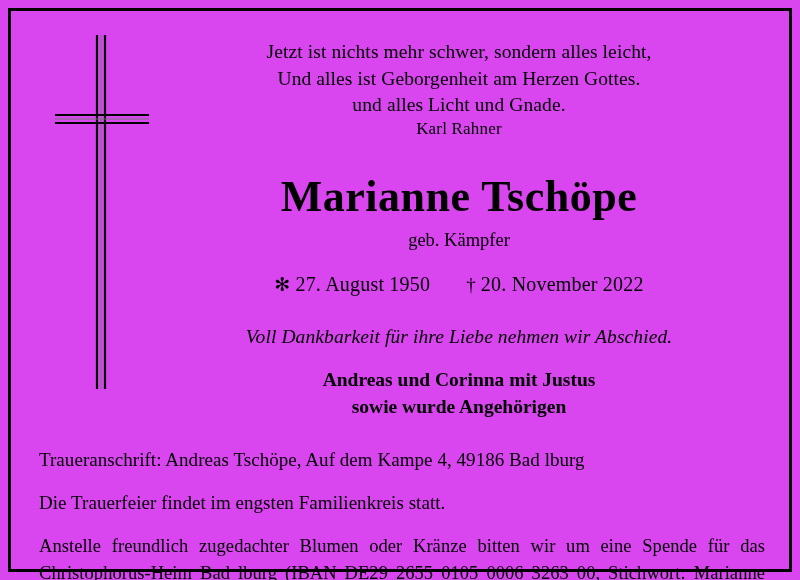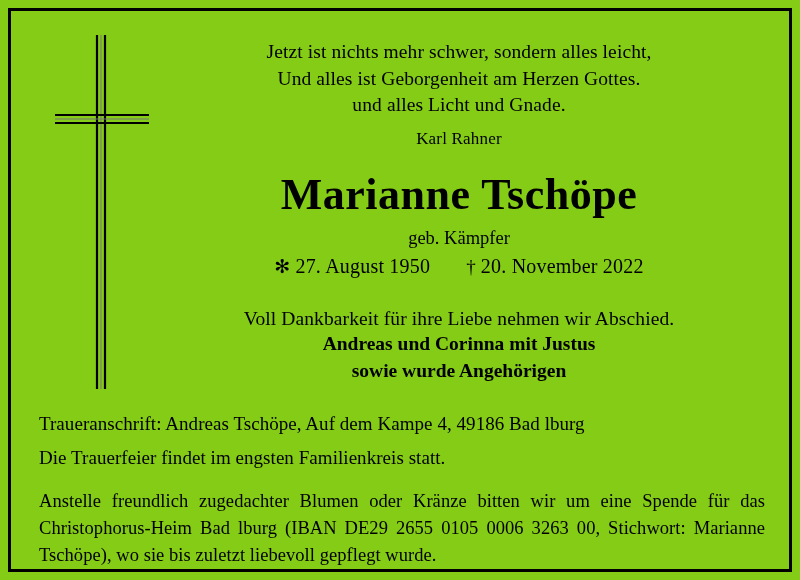--- a/index.html
+++ b/index.html
@@ -12,21 +12,21 @@
     height: 580px;
     font-family: "Liberation Serif", serif;
     color: #000000;
     overflow: hidden;
   }
   .notice {
     position: relative;
     box-sizing: border-box;
     width: 800px;
     height: 580px;
-    background: #84cc16;
+    background: #d946ef;
     padding: 8px;
   }
   .notice-border {
     box-sizing: border-box;
     width: 100%;
     height: 100%;
     border: 3px solid #000000;
     padding: 10px 18px 8px 18px;
     position: relative;
   }
@@ -47,73 +47,75 @@
     text-align: center;
     padding-top: 18px;
   }
   .quote-line {
     font-size: 19.5px;
     line-height: 1.37;
     letter-spacing: 0.1px;
   }
   .quote-author {
     font-size: 17px;
-    margin-top: 10px;
+    margin-top: 0;
     letter-spacing: 0.2px;
   }
   .name {
     font-size: 44px;
     font-weight: bold;
     letter-spacing: 0.5px;
-    margin-top: 22px;
+    margin-top: 34px;
     line-height: 1.1;
   }
   .maiden {
     font-size: 18.5px;
     font-weight: normal;
     margin-top: 8px;
   }
   .dates {
-    margin-top: 6px;
+    margin-top: 22px;
     font-size: 20px;
     display: flex;
     justify-content: center;
     gap: 36px;
   }
   .dates .date-item {
     white-space: nowrap;
     letter-spacing: 0.2px;
   }
   .sym {
     font-size: 19px;
     margin-right: 5px;
   }
   .farewell {
     margin-top: 30px;
     font-size: 19.5px;
     letter-spacing: 0.1px;
+    font-style: italic;
   }
   .family {
+    margin-top: 18px;
     font-size: 19.5px;
     font-weight: bold;
     line-height: 1.42;
   }
   
   .lower {
     margin-top: 28px;
     padding-left: 10px;
     padding-right: 6px;
   }
   .address {
     font-size: 19px;
     letter-spacing: 0.05px;
   }
   .ceremony {
     font-size: 19px;
-    margin-top: 12px;
+    margin-top: 21px;
     letter-spacing: 0.05px;
   }
   .donation {
     font-size: 18.5px;
     margin-top: 19px;
     text-align: justify;
     line-height: 1.45;
     letter-spacing: 0.05px;
   }
 </style>

